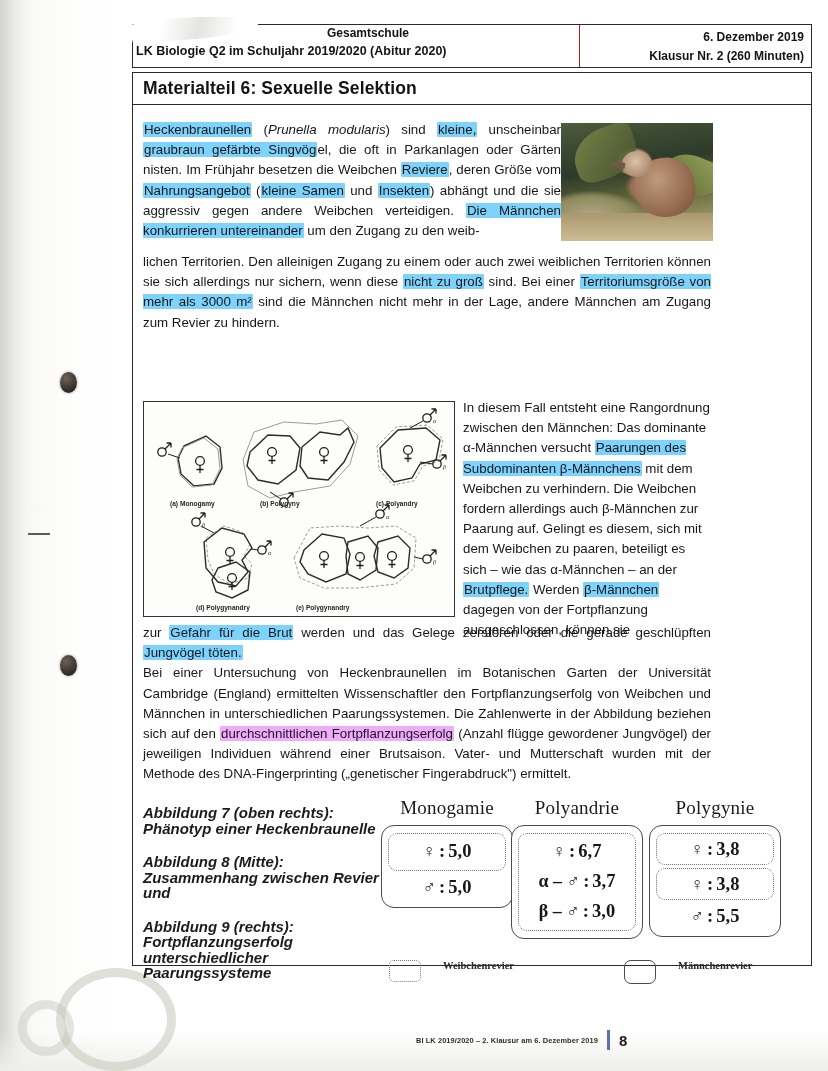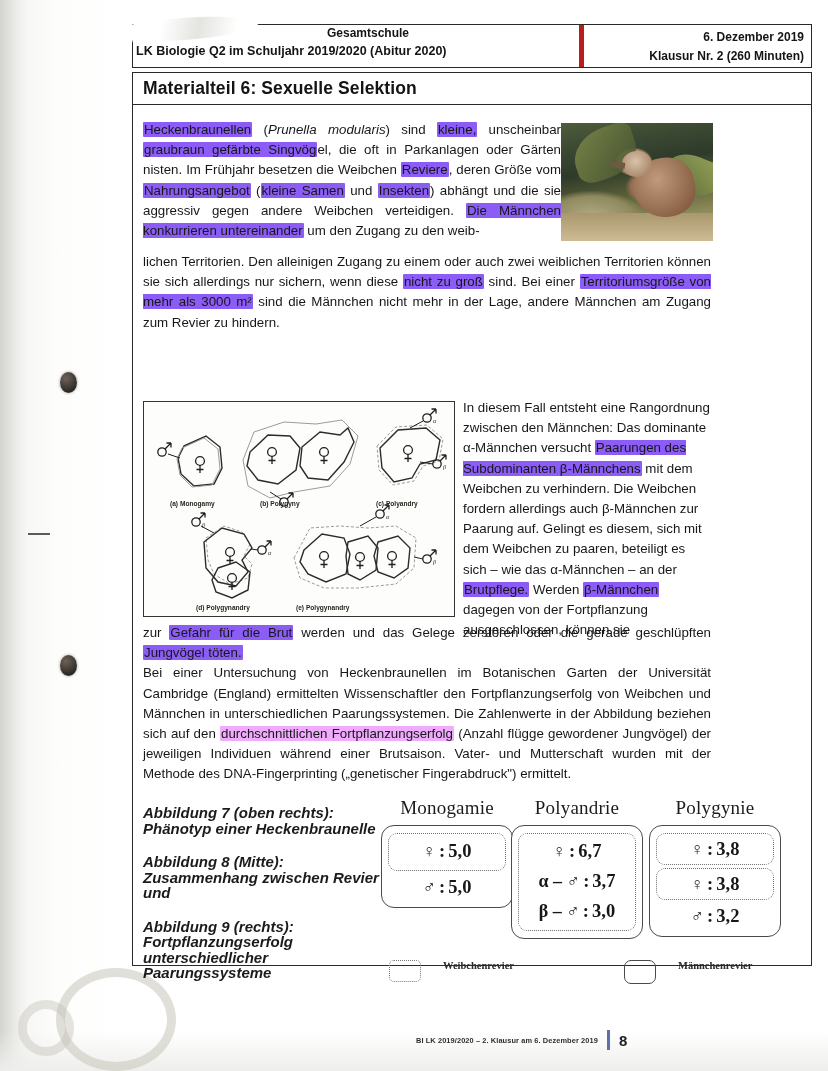--- a/index.html
+++ b/index.html
@@ -70,21 +70,21 @@
     font-weight:bold; font-size:12px;
     white-space:nowrap;
     margin-left:19px;
   }
   .head-course {
     position:absolute; left:3px; top:19px;
     font-weight:bold; font-size:12.5px;
     white-space:nowrap;
   }
   .head-right {
-    width:232px; border-left:5px solid #b91c1c;
+    width:232px; border-left:1px solid #b91c1c;
     text-align:right; padding:3px 7px 0 12px;
     font-weight:bold; font-size:12px; line-height:19px;
   }
   .head-swoosh {
     position:absolute; left:-24px; top:-6px; width:150px; height:22px;
     background:linear-gradient(105deg,#ffffff 35%,#e4e4e0 60%,#ffffff 85%);
     transform:rotate(-4deg);
     border-radius:50%;
     box-shadow:0 1px 1px rgba(255,255,255,.9);
   }
@@ -105,21 +105,21 @@
   }
 
   .content { position:absolute; left:0; top:32px; width:100%; }
 
   
   .para {
     font-size:13.3px; line-height:20.2px;
     text-align:justify;
     color:#17171a;
   }
-  .hl { background:#8b5cf6; padding:0 1px; border-radius:1px; }
+  .hl { background:#7dd3fc; padding:0 1px; border-radius:1px; }
   .hl-soft { background:#f0abfc; padding:0 1px; border-radius:1px; }
   em.sci { font-style:italic; }
 
   .intro-block {
     position:absolute; left:10px; top:15px; width:418px;
   }
   .intro-block .para { text-align:justify; }
 
   .bird-photo {
     position:absolute; left:428px; top:18px; width:152px; height:118px;
@@ -477,21 +477,21 @@
           <div class="female-box">
             <div class="row">
               <span class="lbl">♀</span>
               <span>:</span>
               <span>3,8</span>
             </div>
           </div>
           <div class="row">
             <span class="lbl">♂</span>
             <span>:</span>
-            <span>3,2</span>
+            <span>5,5</span>
           </div>
         </div>
       </div>
     </div>
 
     <div class="legend">
       <div class="swatch-dotted"></div>
       <span>Weibchenrevier</span>
       <div class="gap"></div>
       <div class="swatch-solid"></div>

